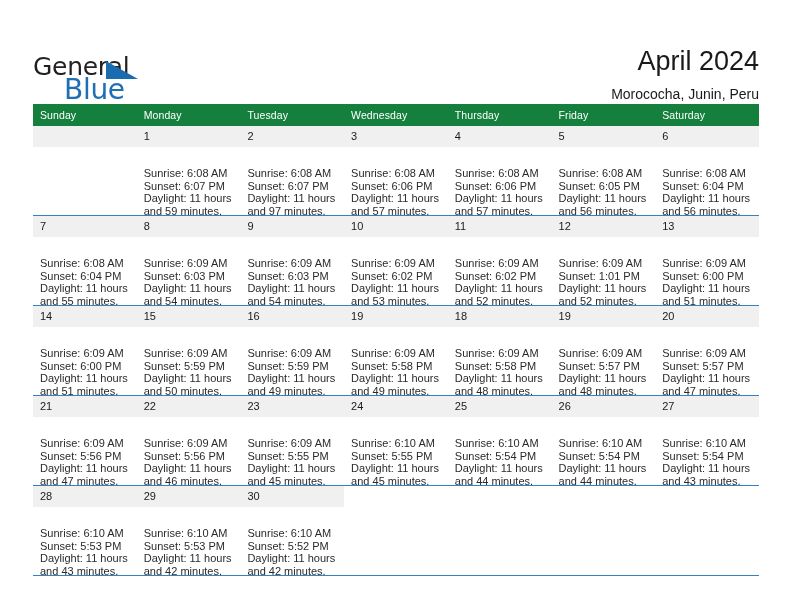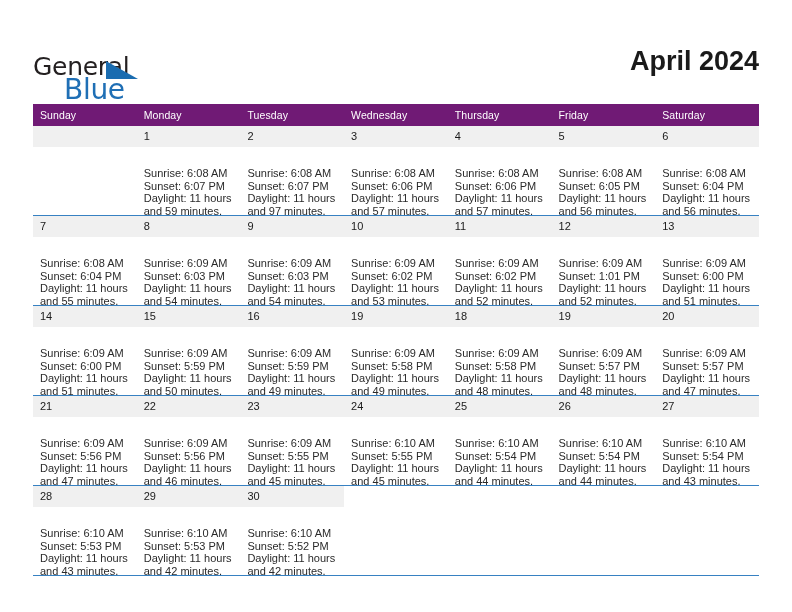--- a/index.html
+++ b/index.html
@@ -72,21 +72,21 @@
     position: absolute;
     right: 0;
     top: 0;
     text-align: right;
   }
   .cal-title {
     font-size: 27px;
     color: #1a1a1a;
     line-height: 34px;
     white-space: nowrap;
-    font-weight: 700;
+    font-weight: 400;
   }
   .cal-subtitle {
     font-size: 14px;
     color: #1a1a1a;
     line-height: 20px;
     margin-top: 6px;
     white-space: nowrap;
     font-weight: 400;
   }
 
@@ -94,21 +94,21 @@
   .calendar {
     position: absolute;
     left: 33px;
     top: 104px;
     width: 726px;
     border-collapse: collapse;
     table-layout: fixed;
   }
 
   .calendar th {
-    background: #701a75;
+    background: #15803d;
     color: #ffffff;
     font-size: 10.5px;
     font-weight: normal;
     text-align: left;
     padding: 5px 0 5px 7px;
     height: 11px;
     letter-spacing: 0.1px;
   }
 
   .calendar td {
@@ -158,20 +158,21 @@
   <div class="header">
 
     <div class="logo">
       <span class="logo-general">General</span>
       <span class="logo-triangle"></span>
       <span class="logo-blue">Blue</span>
     </div>
 
     <div class="title-block">
       <div class="cal-title">April 2024</div>
+      <div class="cal-subtitle">Morococha, Junin, Peru</div>
     </div>
 
   </div>
 
   <table class="calendar">
     <thead>
       <tr>
         <th>Sunday</th>
         <th>Monday</th>
         <th>Tuesday</th>

